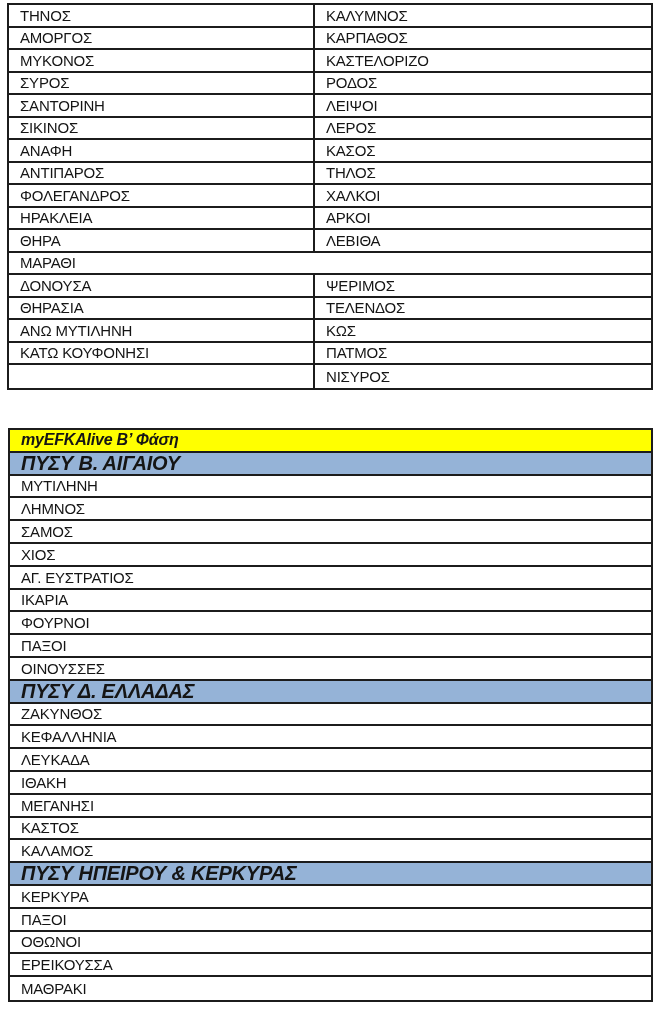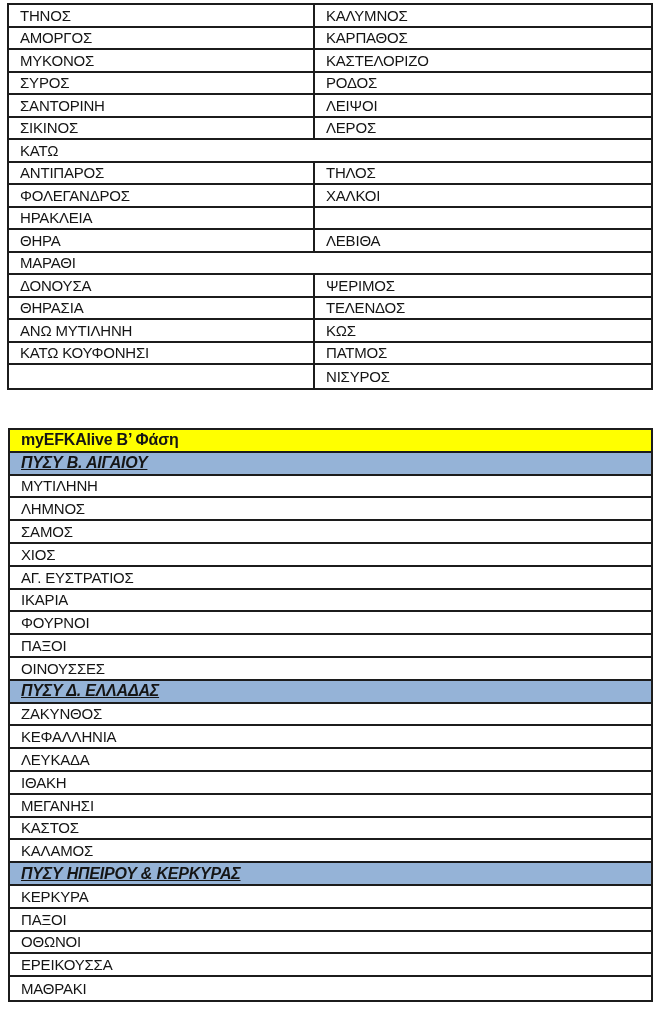--- a/index.html
+++ b/index.html
@@ -49,29 +49,30 @@
     overflow:hidden;
   }
   #table1 .col1{ width:306px; border-right:2px solid var(--border-color); }
   #table1 .col2{ flex:1; }
 
   #table2 .t-cell{ width:100%; }
 
   .row-title{
     background:var(--yellow);
     font-weight:bold;
+    font-style:italic;
   }
   .row-title .t-cell{ font-size:16px; }
 
   .row-section{
     background:var(--blue);
     font-weight:bold;
     font-style:italic;
   }
-  .row-section .t-cell{ font-size:16px;text-decoration:underline; }
+  .row-section .t-cell{ font-size:20px; }
 </style>
 </head>
 <body>
 
 <div>
   <div id="table1" class="doc-table">
       <div class="t-row">
         <div class="t-cell col1">ΤΗΝΟΣ</div>
         <div class="t-cell col2">ΚΑΛΥΜΝΟΣ</div>
       </div>
@@ -89,32 +90,34 @@
       </div>
       <div class="t-row">
         <div class="t-cell col1">ΣΑΝΤΟΡΙΝΗ</div>
         <div class="t-cell col2">ΛΕΙΨΟΙ</div>
       </div>
       <div class="t-row">
         <div class="t-cell col1">ΣΙΚΙΝΟΣ</div>
         <div class="t-cell col2">ΛΕΡΟΣ</div>
       </div>
       <div class="t-row">
-        <div class="t-cell col2">ΚΑΤΩ</div>
+        <div class="t-cell col1">ΑΝΑΦΗ</div>
+        <div class="t-cell col2">ΚΑΣΟΣ</div>
       </div>
       <div class="t-row">
         <div class="t-cell col1">ΑΝΤΙΠΑΡΟΣ</div>
         <div class="t-cell col2">ΤΗΛΟΣ</div>
       </div>
       <div class="t-row">
         <div class="t-cell col1">ΦΟΛΕΓΑΝΔΡΟΣ</div>
         <div class="t-cell col2">ΧΑΛΚΟΙ</div>
       </div>
       <div class="t-row">
         <div class="t-cell col1">ΗΡΑΚΛΕΙΑ</div>
+        <div class="t-cell col2">ΑΡΚΟΙ</div>
       </div>
       <div class="t-row">
         <div class="t-cell col1">ΘΗΡΑ</div>
         <div class="t-cell col2">ΛΕΒΙΘΑ</div>
       </div>
       <div class="t-row">
         <div class="t-cell col2">ΜΑΡΑΘΙ</div>
       </div>
       <div class="t-row">
         <div class="t-cell col1">ΔΟΝΟΥΣΑ</div>

